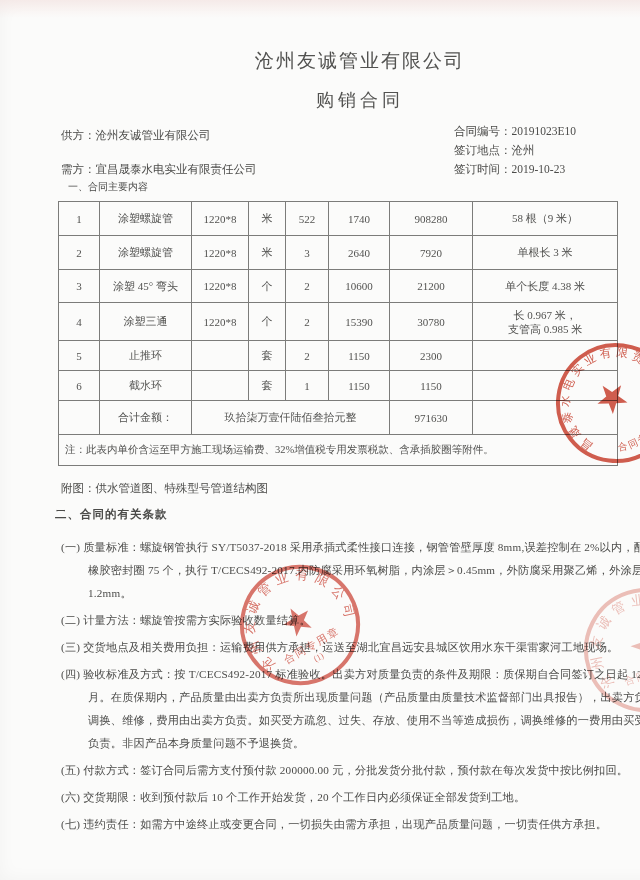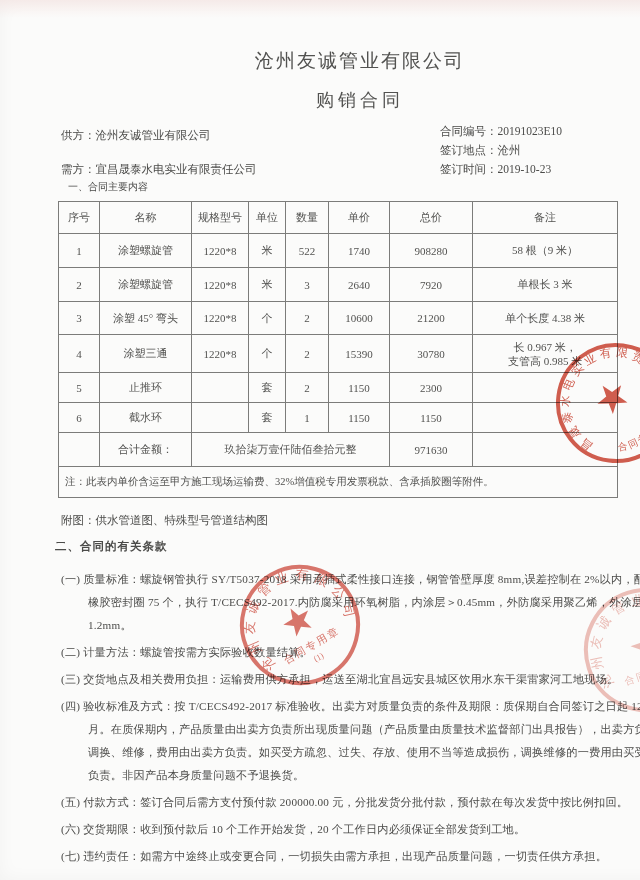--- a/index.html
+++ b/index.html
@@ -12,21 +12,21 @@
   }
   .top-strip { position:absolute; top:0; left:0; right:0; height:18px;
     background:linear-gradient(rgba(243,219,216,0.45), rgba(251,251,250,0)); }
 
   .title { text-align:center; padding-top:48px; font-size:19px; letter-spacing:2px; color:#525250; }
   .subtitle { text-align:center; margin-top:14px; font-size:18px; letter-spacing:4px; color:#525250; }
 
   .meta { position:relative; margin:10px 21px 0; font-size:11.5px; height:58px; }
   .meta-supplier { position:absolute; top:6px; left:0; }
   .meta-buyer { position:absolute; top:40px; left:0; }
-  .meta-right { position:absolute; top:0; left:379px; line-height:19px; }
+  .meta-right { position:absolute; top:0; left:393px; line-height:19px; }
 
   .section-heading { margin:0 28px; font-size:10px; }
   .terms-heading { margin:11px 15px 0; font-size:11.5px; font-weight:bold; letter-spacing:1px; }
 
   table.items { margin:7px 0 0 18px; border-collapse:collapse; table-layout:fixed;
     width:559px; font-size:11px; color:#525250; }
   table.items td, table.items th { border:1px solid #7c7c7a; text-align:center;
     padding:2px 3px; font-weight:normal; overflow:hidden; }
   table.items { border:1.5px solid #6e6e6c; }
   .note-cell { text-align:left !important; padding-left:6px !important; font-size:10.5px; }
@@ -67,30 +67,20 @@
       <col style="width:41px">
         <col style="width:92px">
         <col style="width:57px">
         <col style="width:37px">
       <col style="width:43px">
         <col style="width:61px">
         <col style="width:83px">
         <col style="width:145px">
     </colgroup>
     <tbody>
-        <tr style="height:32px">
-      <th>序号</th>
-      <th>名称</th>
-      <th>规格型号</th>
-      <th>单位</th>
-      <th>数量</th>
-      <th>单价</th>
-      <th>总价</th>
-      <th>备注</th>
-    </tr>
     <tr style="height:34px">
       <td>1</td>
       <td>涂塑螺旋管</td>
       <td>1220*8</td>
       <td>米</td>
       <td>522</td>
       <td>1740</td>
       <td>908280</td>
       <td>58 根（9 米）</td>
     </tr>

